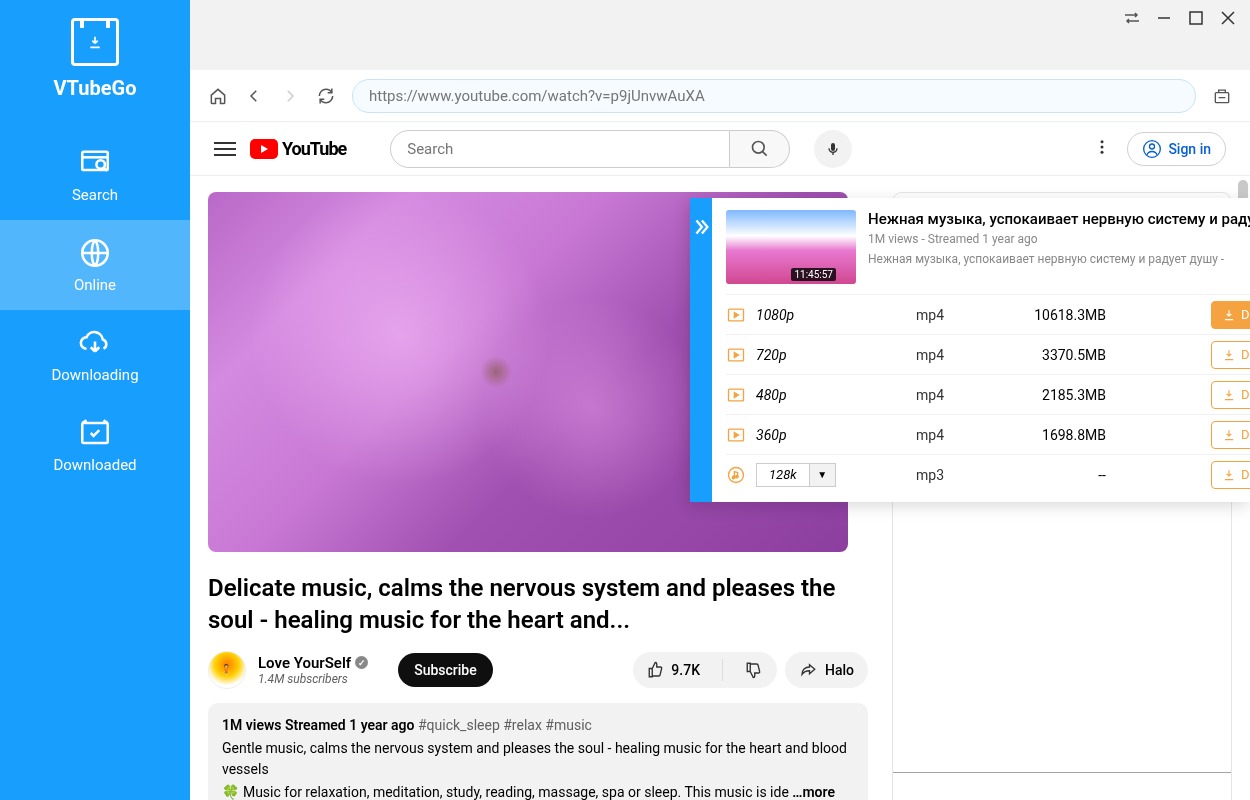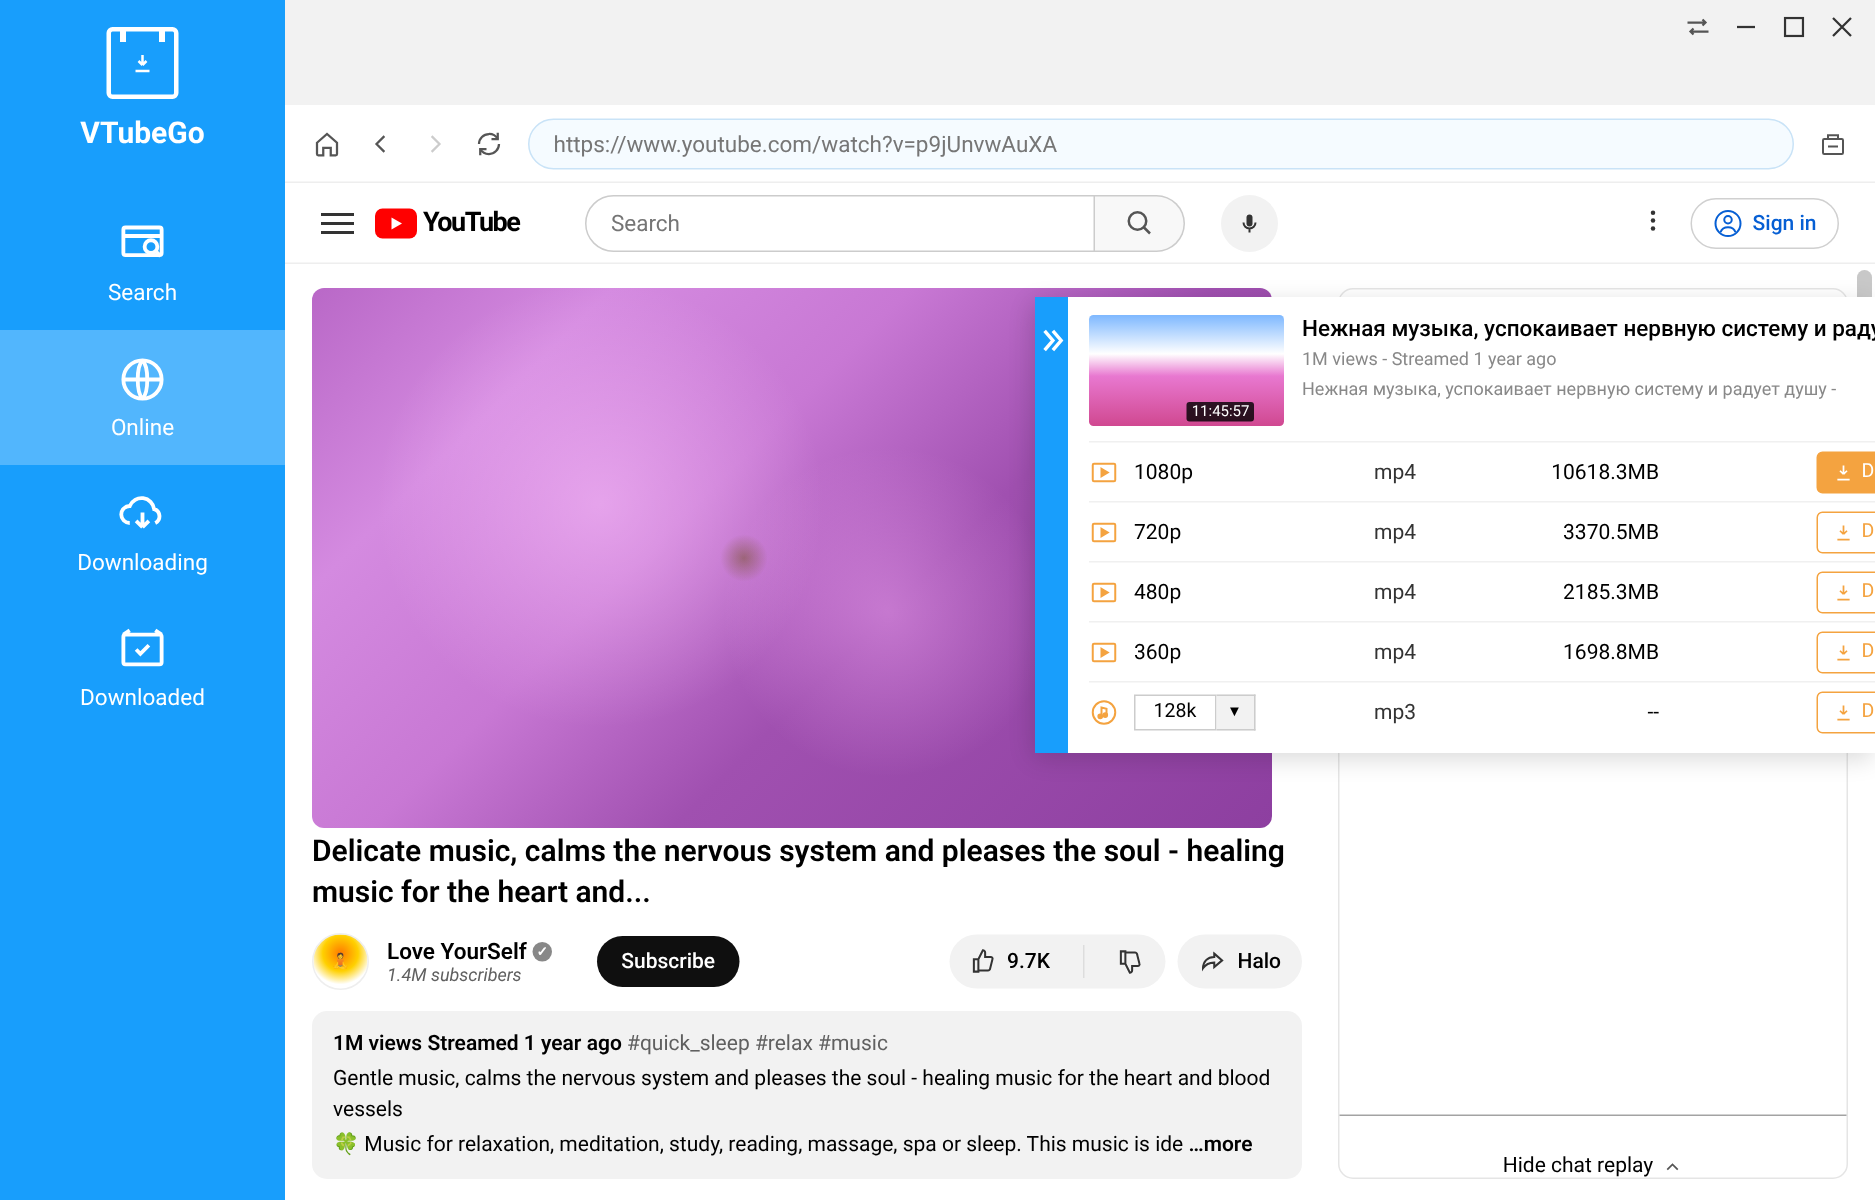--- a/index.html
+++ b/index.html
@@ -48,21 +48,21 @@
 .yt-mic { width:38px; height:38px; border-radius:50%; background:#f2f2f2; display:flex; align-items:center; justify-content:center; margin-left:10px; cursor:pointer; }
 .yt-right { margin-left:auto; display:flex; align-items:center; gap:16px; }
 .yt-kebab { cursor:pointer; color:#333; }
 .signin-btn { height:34px; border:1px solid #d0d0d0; border-radius:17px; padding:0 14px; display:flex; align-items:center; gap:6px; color:#065fd4; font-size:14px; font-weight:500; cursor:pointer; }
 
 
 .yt-body { display:flex; padding: 16px 18px; gap:24px; }
 .video-col { flex:1; min-width:0; }
 .video-player { width:640px; height:360px; background: linear-gradient(135deg, #b968c7 0%, #d48ae0 20%, #c878d4 40%, #a050b0 60%, #8d3fa0 100%); border-radius:8px; position:relative; overflow:hidden; }
 .flowers { position:absolute; inset:0; background: radial-gradient(circle at 30% 40%, rgba(255,200,255,0.5) 0%, transparent 30%), radial-gradient(circle at 60% 60%, rgba(255,180,255,0.4) 0%, transparent 25%), radial-gradient(circle at 45% 50%, rgba(100,60,20,0.6) 0%, transparent 4%); }
-.video-title { font-size:20px; font-weight:600; margin-top:2px; line-height:1.35; }
+.video-title { font-size:24px; font-weight:600; margin-top:20px; line-height:1.35; }
 .channel-row { display:flex; align-items:center; margin-top:14px; gap:12px; }
 .ch-avatar { width:38px; height:38px; border-radius:50%; background: radial-gradient(circle at 50% 35%, #ff7b00 0%, #ffd000 40%, #fff 70%); border:1px solid #eee; display:flex; align-items:center; justify-content:center; font-size:10px; }
 .ch-info { display:flex; flex-direction:column; }
 .ch-name { font-size:15px; font-weight:600; display:flex; align-items:center; gap:4px; }
 .verified { width:13px; height:13px; background:#888; border-radius:50%; display:inline-flex; align-items:center; justify-content:center; color:#fff; font-size:9px; }
 .ch-subs { font-size:12px; color:#606060;font-style:italic; }
 .subscribe-btn { background:#0f0f0f; color:#fff; border-radius:18px; padding:9px 16px; font-size:14px; font-weight:500; cursor:pointer; margin-left:18px; }
 .like-group { margin-left:auto; display:flex; align-items:center; gap:8px; }
 .pill { background:#f2f2f2; border-radius:18px; height:36px; display:flex; align-items:center; padding:0 14px; gap:8px; font-size:14px; font-weight:500; cursor:pointer; }
 .pill.split { padding:0; }
@@ -93,21 +93,21 @@
 .dl-header { display:flex; gap:12px; position:relative; }
 .dl-thumb { width:130px; height:74px; background: linear-gradient(to bottom, #7eb8ff 0%, #fff 35%, #e878d0 55%, #d04890 100%); border-radius:3px; position:relative; flex-shrink:0; }
 .dl-duration { position:absolute; bottom:3px; right:20px; background:rgba(0,0,0,0.8); color:#fff; font-size:10px; padding:1px 3px; border-radius:2px; }
 .dl-meta { flex:1; min-width:0; }
 .dl-title { font-size:15px; font-weight:500; white-space:nowrap; overflow:hidden; text-overflow:ellipsis; }
 .dl-sub { font-size:12px; color:#888; margin-top:4px; }
 .dl-desc { font-size:12px; color:#888; margin-top:6px; white-space:nowrap; overflow:hidden; text-overflow:ellipsis; }
 .dl-table { margin-top:10px; }
 .dl-row { display:flex; align-items:center; height:40px; border-top:1px solid #f0f0f0; gap:10px; }
 .dl-icon { width:20px; height:20px; color:#f4a340; flex-shrink:0; }
-.dl-res { width:150px; font-size:14px; }
+.dl-res { width:150px; font-size:14px;font-style:italic; }
 .dl-format { width:80px; font-size:14px; color:#333; }
 .dl-size { width:100px; text-align:right; font-size:14px; }
 .dl-btn { margin-left:auto; height:28px; border:1px solid #f4a340; color:#f4a340; border-radius:4px; padding:0 10px; font-size:13px; display:flex; align-items:center; gap:5px; cursor:pointer; }
 .dl-btn.primary { background:#f4a340; color:#fff; }
 .dl-select { display:flex; }
 .dl-select-val { border:1px solid #ccc; height:24px; padding:0 12px; font-size:13px; display:flex; align-items:center; }
 .dl-select-arrow { border:1px solid #ccc; border-left:none; height:24px; width:26px; background:#f2f2f2; display:flex; align-items:center; justify-content:center; font-size:10px; }
 
 .scrollbar { position:absolute; right:0; top:56px; bottom:0; width:14px; }
 .scroll-thumb { background:#c8c8c8; width:10px; margin:0 auto; height:120px; border-radius:5px; margin-top:2px; }

